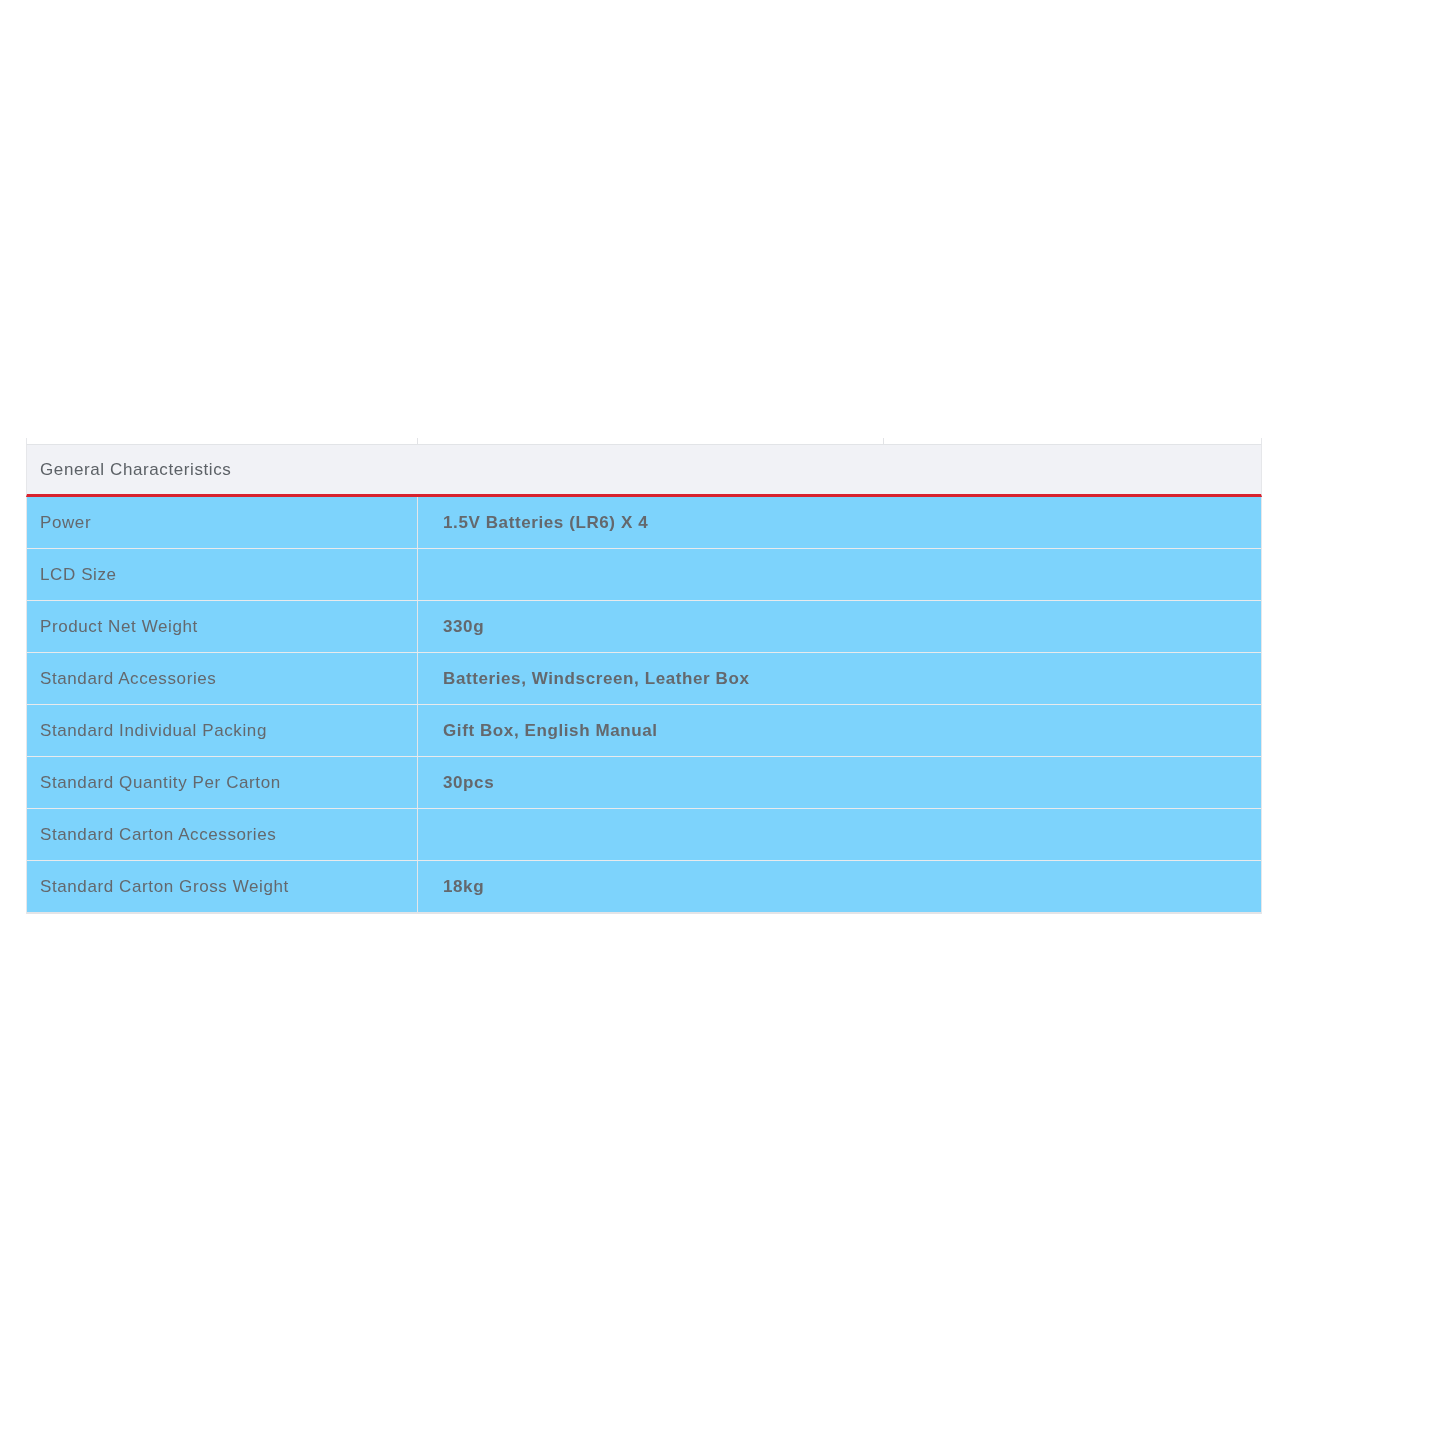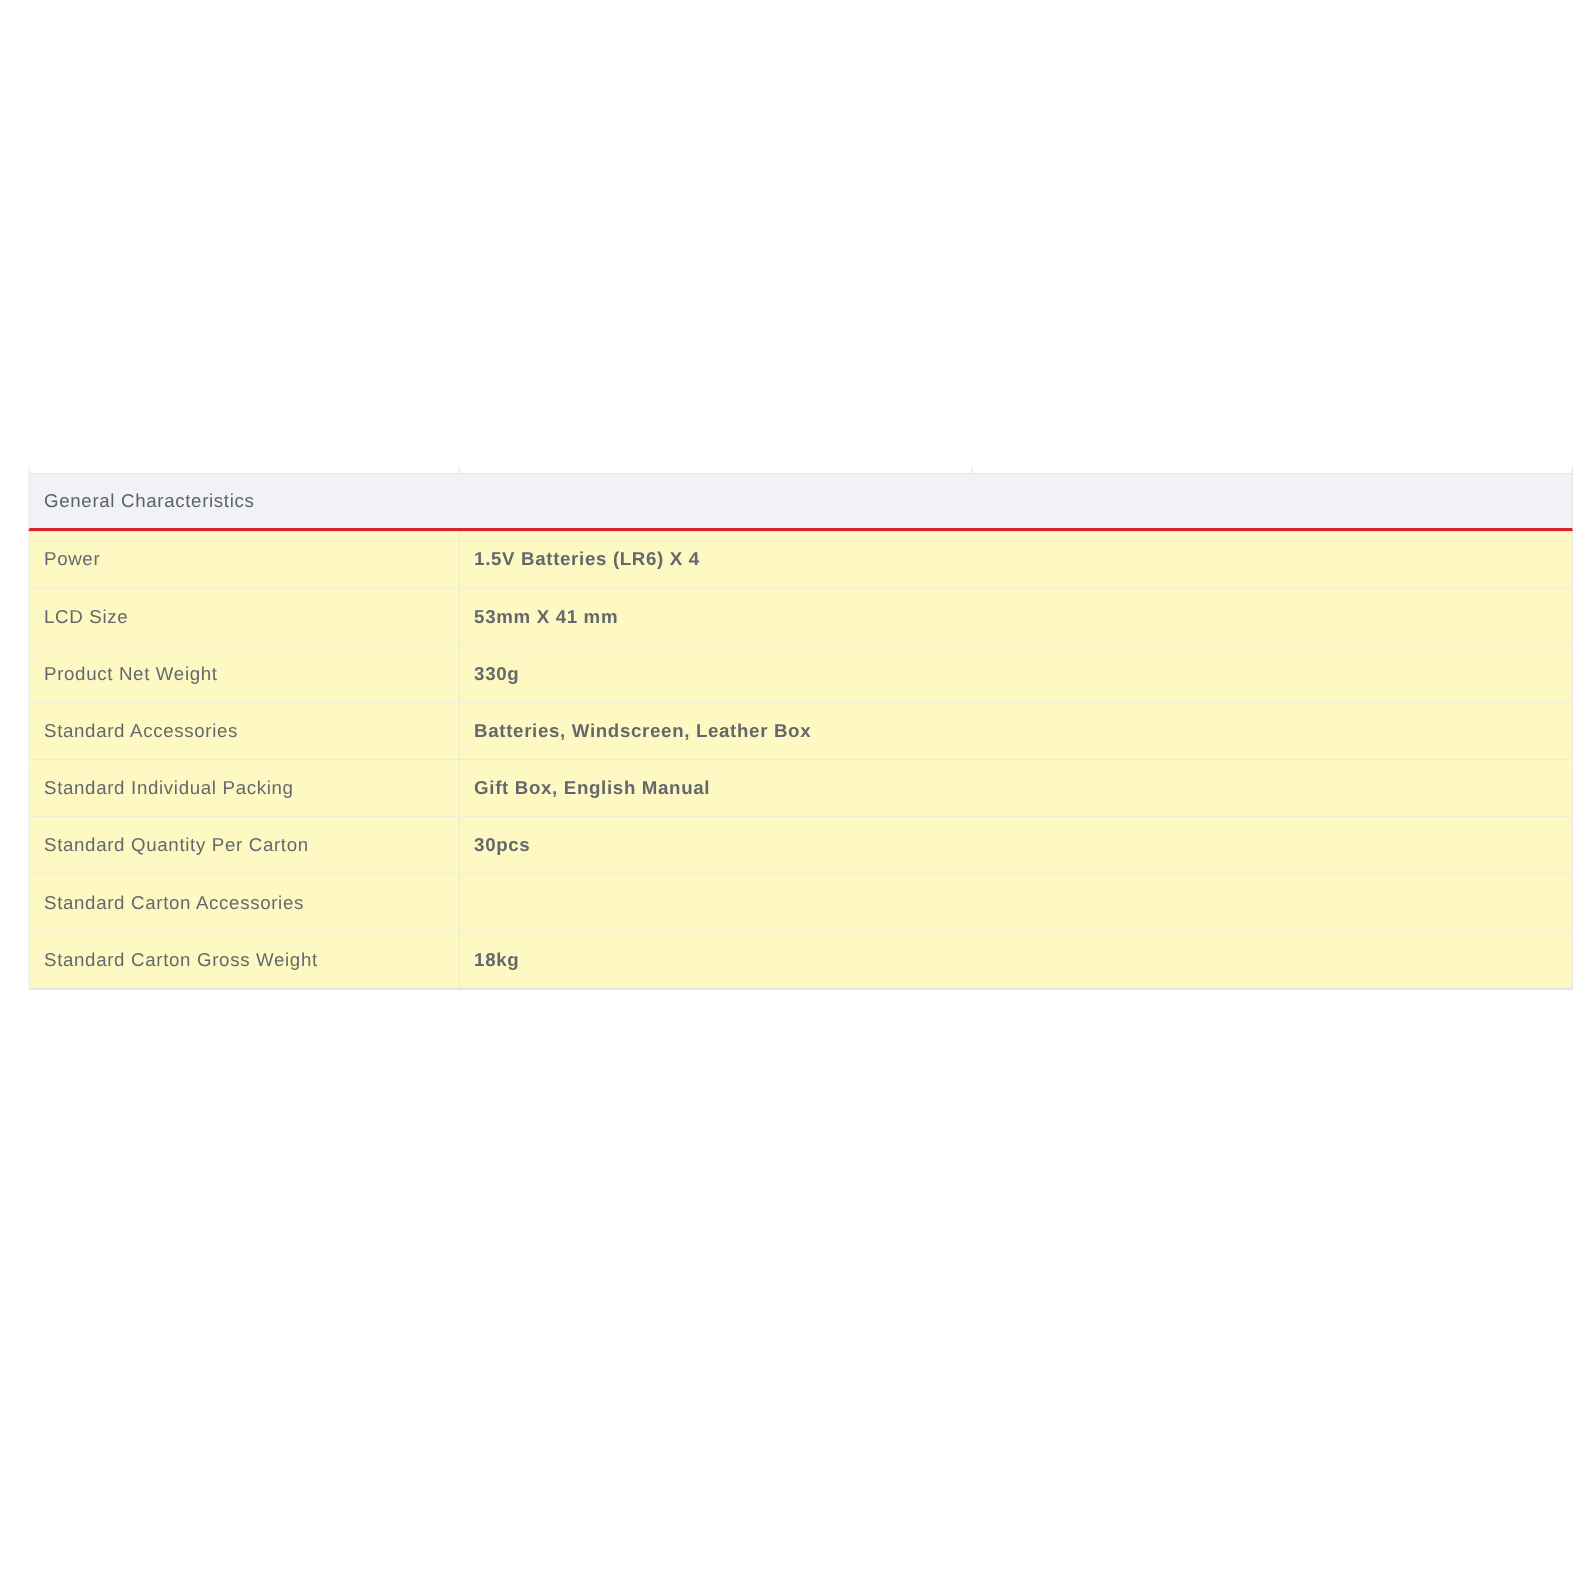--- a/index.html
+++ b/index.html
@@ -10,22 +10,22 @@
   body {
     width: 1445px;
     height: 1445px;
     position: relative;
     font-family: "Liberation Sans", sans-serif;
     overflow: hidden;
   }
   .spec-table {
     position: absolute;
     left: 26px;
-    top: 424px;
-    width: 1404px;
+    top: 438px;
+    width: 1236px;
     box-sizing: border-box;
   }
   
   .prev-row-sliver {
     position: relative;
     height: 6px;
     background: #ffffff;
     border-left: 1px solid #e6e7ea;
     border-right: 1px solid #e6e7ea;
     box-sizing: border-box;
@@ -58,21 +58,22 @@
 
   .rows {
     border-left: 1px solid #e6e7ea;
     border-right: 1px solid #e6e7ea;
     box-sizing: border-box;
   }
   .row {
     display: flex;
     height: 51px;
     border-bottom: 1px solid #e9eaec;
-    background: #fef9c3;
+    background: #7dd3fc;
+    gap: 12px;
   }
   .row:last-child {
     border-bottom: 2px solid #e3e4e7;
   }
   .cell {
     display: flex;
     align-items: center;
     font-size: 17px;
     letter-spacing: 0.6px;
     color: #64686d;
@@ -105,21 +106,20 @@
     <span>General Characteristics</span>
   </div>
 
   <div class="rows">
     <div class="row">
       <div class="cell label">Power</div>
       <div class="cell value">1.5V Batteries (LR6) X 4</div>
     </div>
     <div class="row">
       <div class="cell label">LCD Size</div>
-      <div class="cell value">53mm X 41 mm</div>
     </div>
     <div class="row">
       <div class="cell label">Product Net Weight</div>
       <div class="cell value">330g</div>
     </div>
     <div class="row">
       <div class="cell label">Standard Accessories</div>
       <div class="cell value">Batteries, Windscreen, Leather Box</div>
     </div>
     <div class="row">

